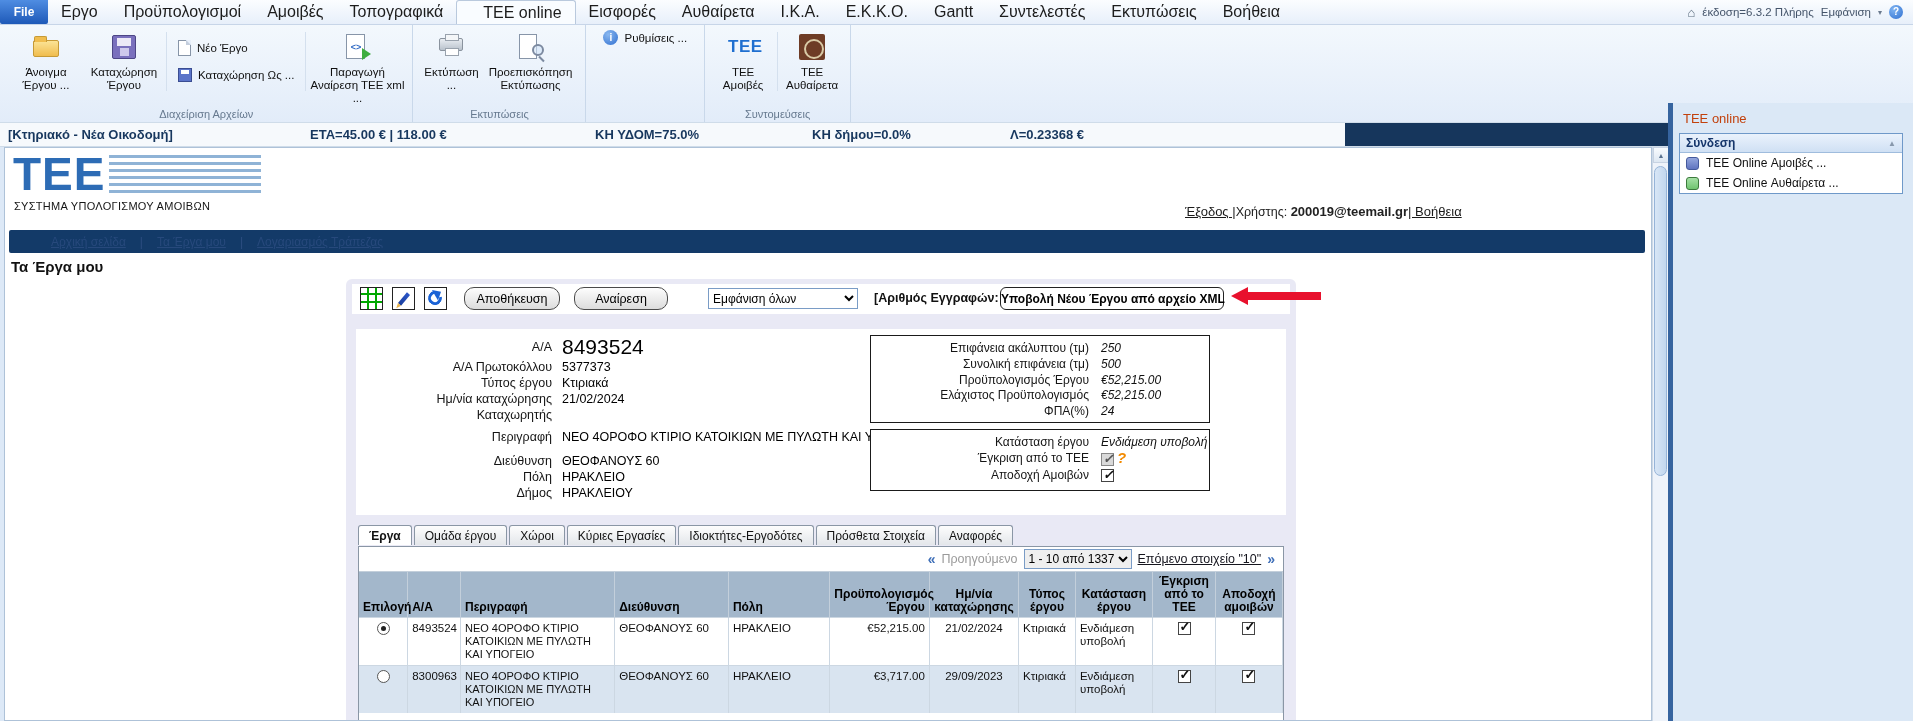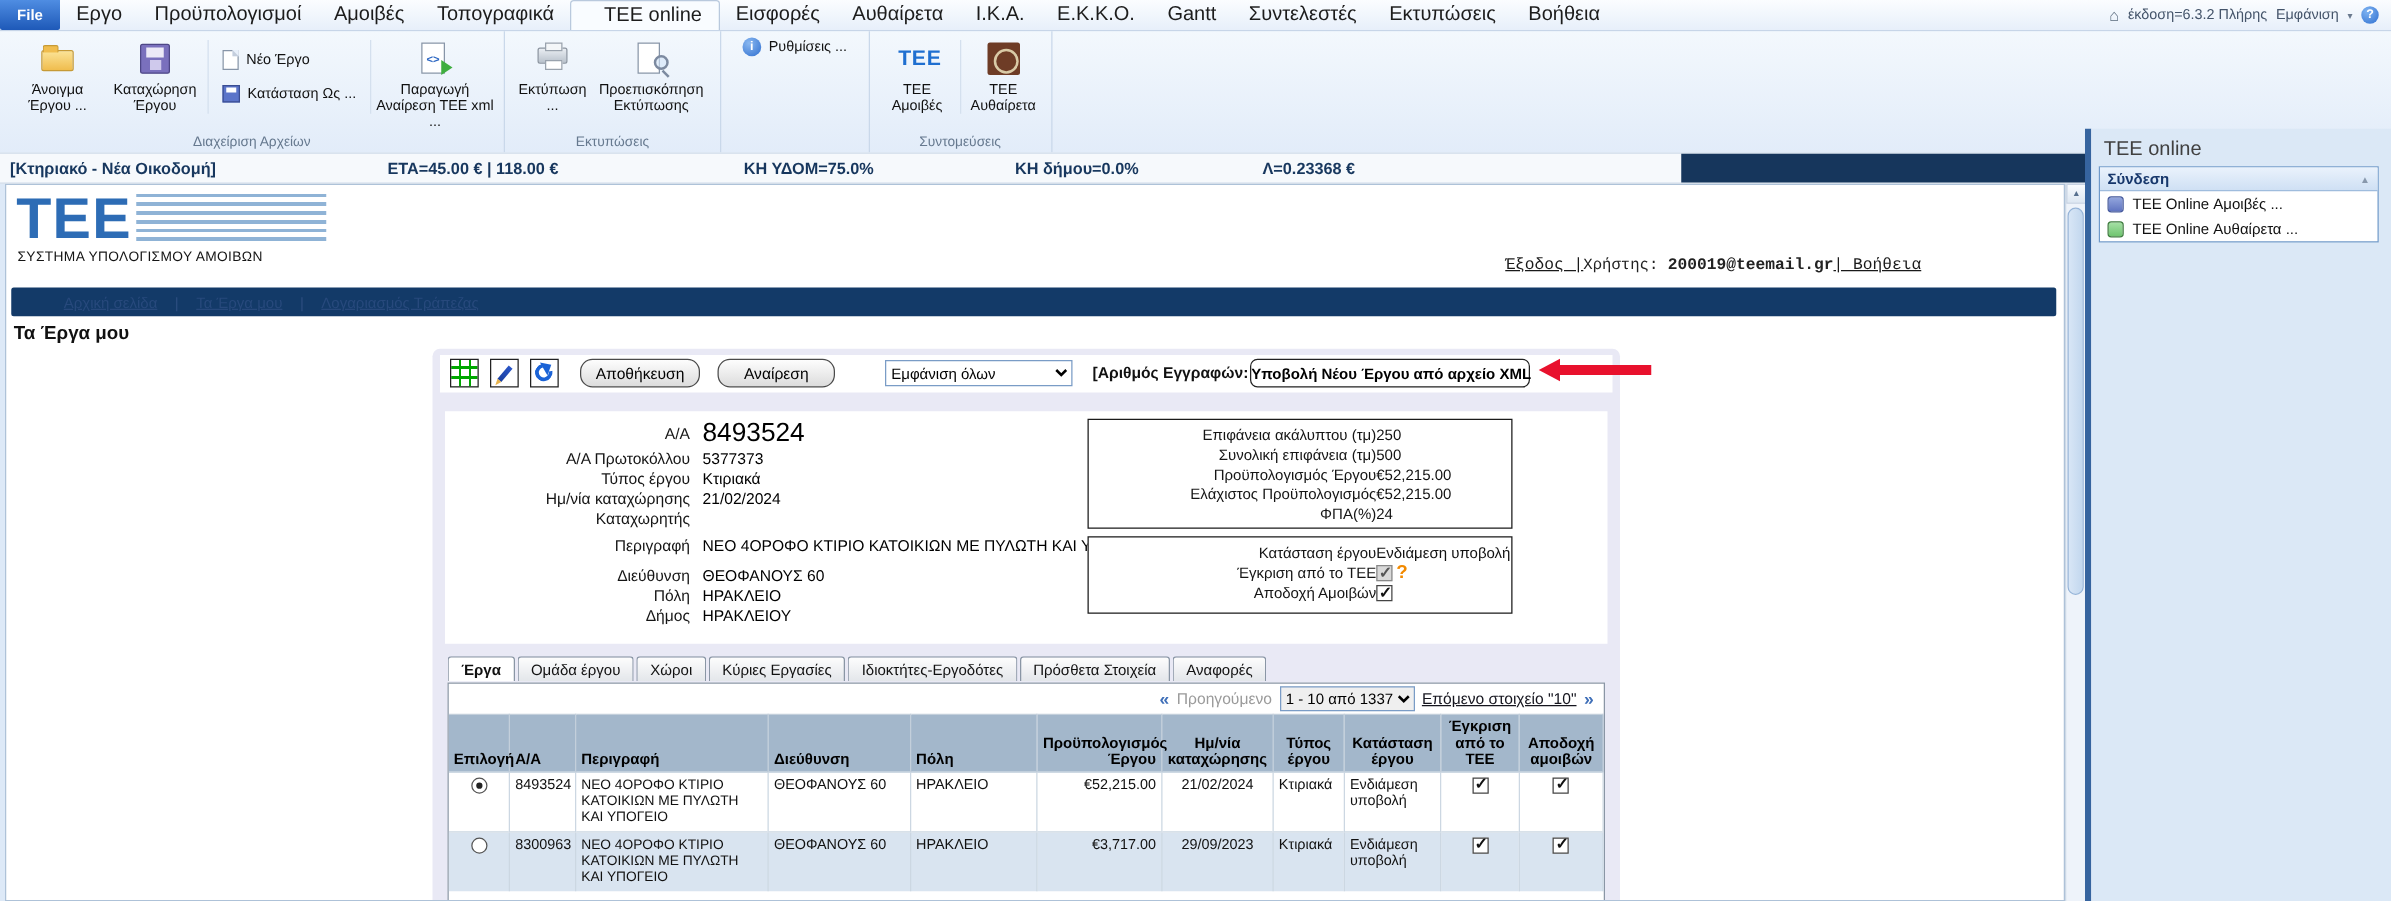--- a/index.html
+++ b/index.html
@@ -87,21 +87,21 @@
 
   
   .webview { position:absolute; left:4px; top:147px; width:1648px; height:574px;
     background:#fff; border:1px solid #aec2d8; overflow:hidden; }
   .logo-row { position:absolute; left:8px; top:5px; display:flex; align-items:flex-start; }
   .logo-tee { font-size:46px; line-height:42px; font-weight:800; color:#2d6cb5; letter-spacing:1px; }
   .logo-stripes { width:152px; height:38px; margin-left:4px; margin-top:2px;
     background:repeating-linear-gradient(180deg,#8fb3d6 0 3px,#fff 3px 7px); }
   .logo-sub { position:absolute; left:9px; top:52px; font-size:11px; color:#151515; letter-spacing:0.3px; }
   .hdr-links { position:absolute; left:1180px; top:56px; width:352px; display:flex;
-    align-items:center; justify-content:flex-end; font-size:13px;font-family:Liberation Mono, monospace; }
+    align-items:center; justify-content:flex-start; font-size:13px; }
   .hdr-links .lnk { text-decoration:underline; color:#1a1a1a; cursor:pointer; }
   .user-wrap { font-size:12.5px; color:#222; }
   .user-wrap b { font-size:13px; }
   .wnavbar { position:absolute; left:4px; top:82px; width:1636px; height:23px;
     background:#133a68; border-radius:2px; display:flex; align-items:center;
     gap:14px; padding-left:42px; font-size:12px; }
   .wnavbar .nlink { color:#27497c; text-decoration:underline; cursor:pointer; }
   .wnavbar .nsep { color:#2c4d80; }
   .wpage-title { position:absolute; left:6px; top:110px; font-size:15px; font-weight:bold; color:#111; }
 
@@ -146,21 +146,21 @@
   .frow.aa { align-items:flex-end; line-height:24px; }
   .flabel { width:188px; text-align:right; color:#151515; flex:none; }
   .fvalue { margin-left:10px; color:#000; white-space:nowrap; }
   .fvalue.big { font-size:21px; line-height:24px; }
   .gap6 { height:6px; } .gap8 { height:8px; }
   .bx { position:absolute; right:76px; width:340px; border:1.5px solid #1a1a1a; background:#fff; padding:5px 8px; }
   .box1 { top:6px; height:88px; }
   .box2 { top:100px; height:62px; }
   .brow { display:flex; line-height:15.8px; font-size:12px; align-items:center; }
   .blabel { flex:1; text-align:right; color:#151515; }
-  .bvalue { width:100px; text-align:left; white-space:nowrap; }
+  .bvalue { width:100px; margin-left:12px; text-align:left; white-space:nowrap;font-style:italic; }
   .help-q { color:#f28a00; font-weight:bold; font-size:15px; margin-left:3px; line-height:14px; }
 
   
   .cb { display:inline-block; width:13px; height:13px; border:1px solid #444; background:#fff; position:relative; vertical-align:middle; }
   .cb.checked::after { content:"✓"; position:absolute; left:1px; top:-3px; font-size:13px; font-weight:bold; color:#111; }
   .cb.gray { background:#d9d9d9; border-color:#888; }
   .cb.gray.checked::after { color:#555; }
   .radio { display:inline-block; width:13px; height:13px; border:1px solid #555; border-radius:50%; background:#fff; position:relative; }
   .radio.selected::after { content:""; position:absolute; left:3px; top:3px; width:5px; height:5px; border-radius:50%; background:#222; }
 
@@ -195,21 +195,21 @@
     background:#eef3fa; border-left:1px solid #cdd9e7; }
   .sb-up { position:absolute; left:0; top:0; width:16px; height:16px;
     background:linear-gradient(#f8fbfe,#dde7f2); border:1px solid #c6d2e2; text-align:center;
     font-size:7px; line-height:15px; color:#57708e; cursor:pointer; }
   .sb-thumb { position:absolute; left:1px; top:19px; width:13px; height:310px;
     background:linear-gradient(90deg,#d8e6f6,#c2d7ee); border:1px solid #96b4d8; border-radius:7px; cursor:pointer; }
 
   
   .splitter { position:absolute; left:1668px; top:103px; width:5px; height:618px; background:#36649f; }
   .sidepanel { position:absolute; left:1673px; top:103px; width:240px; height:618px; background:#dbe8f6; }
-  .sp-title { position:absolute; left:10px; top:8px; font-size:16px; color:#404040; }
+  .sp-title { position:absolute; left:10px; top:8px; font-size:13px; color:#c2410c; }
   .sp-box { position:absolute; left:6px; top:30px; width:224px; background:#fff; border:1px solid #6f99c9; }
   .sp-header { display:flex; align-items:center; justify-content:space-between; padding:2px 6px;
     background:linear-gradient(#eaf2fc,#cfe0f4); border-bottom:1px solid #9fbcdd;
     font-size:12px; font-weight:bold; color:#16366b; }
   .sp-caret { font-size:8px; color:#8898ac; }
   .sp-item { display:flex; align-items:center; gap:7px; padding:3px 6px; font-size:12px; cursor:pointer; }
   .sp-ico { width:13px; height:13px; border-radius:3px; flex:none; }
   .sp-ico.blue { background:linear-gradient(#93a6dd,#6074c0); border:1px solid #44599c; }
   .sp-ico.green { background:linear-gradient(#a5e0a5,#6fc46f); border:1px solid #3c7a3c; }
 </style>
@@ -255,21 +255,21 @@
       <span>Καταχώρηση Έργου</span>
     </div>
     <div class="rsep"></div>
     <div class="rstack">
       <div class="rbtn-small">
         <span class="i-newfile"></span>
         <span>Νέο Έργο</span>
       </div>
       <div class="rbtn-small">
         <span class="i-saveas"></span>
-        <span>Κατάσταση Ως ...</span>
+        <span>Καταχώρηση Ως ...</span>
       </div>
     </div>
     <div class="rsep"></div>
     <div class="rbtn-big wide">
       <span class="ricon">
           <span class="i-xmlpage">&lt;&gt;</span>
           <span class="i-xmlarrow"></span>
         </span>
       <span>Παραγωγή Αναίρεση ΤΕΕ xml ...</span>
     </div>

